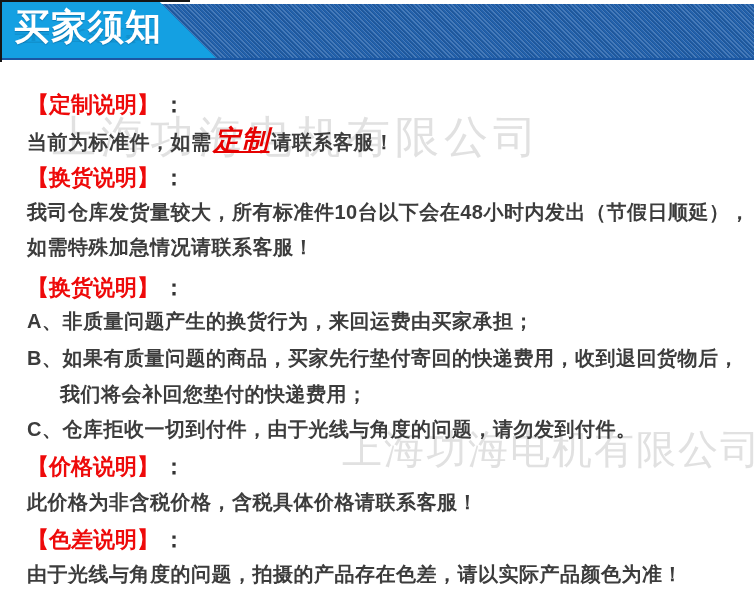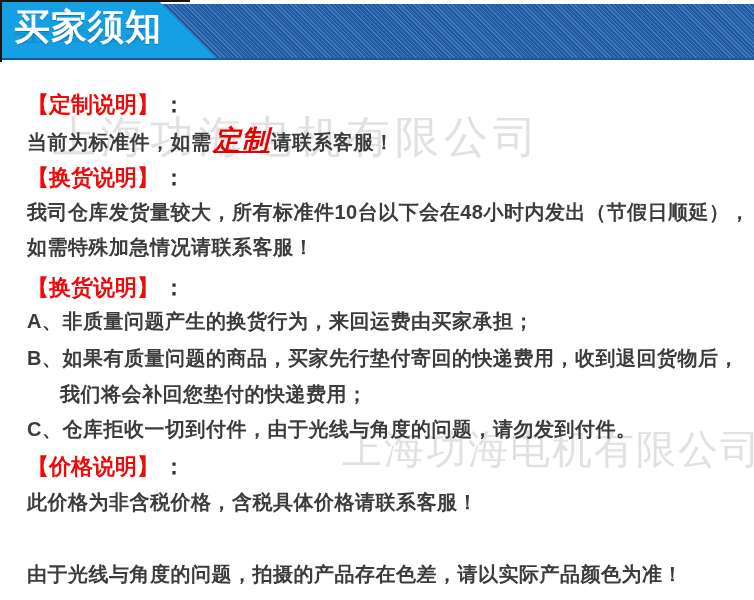--- a/index.html
+++ b/index.html
@@ -121,16 +121,19 @@
     <div class="t" style="top:309px">A、非质量问题产生的换货行为，来回运费由买家承担；</div>
     <div class="t indent" style="top:382px">我们将会补回您垫付的快递费用；</div>
     <div class="t" style="top:346px">B、如果有质量问题的商品，买家先行垫付寄回的快递费用，收到退回货物后，</div>
     <div class="t" style="top:417px">C、仓库拒收一切到付件，由于光线与角度的问题，请勿发到付件。</div>
 
     <div class="h" style="top:454px">
       <span class="red">【价格说明】</span><span class="colon">：</span>
     </div>
     <div class="t" style="top:490px">此价格为非含税价格，含税具体价格请联系客服！</div>
 
+    <div class="h" style="top:527px">
+      <span class="red">【色差说明】</span><span class="colon">：</span>
+    </div>
     <div class="t" style="top:562px">由于光线与角度的问题，拍摄的产品存在色差，请以实际产品颜色为准！</div>
 
   </div>
 </div>
 
 </body></html>

